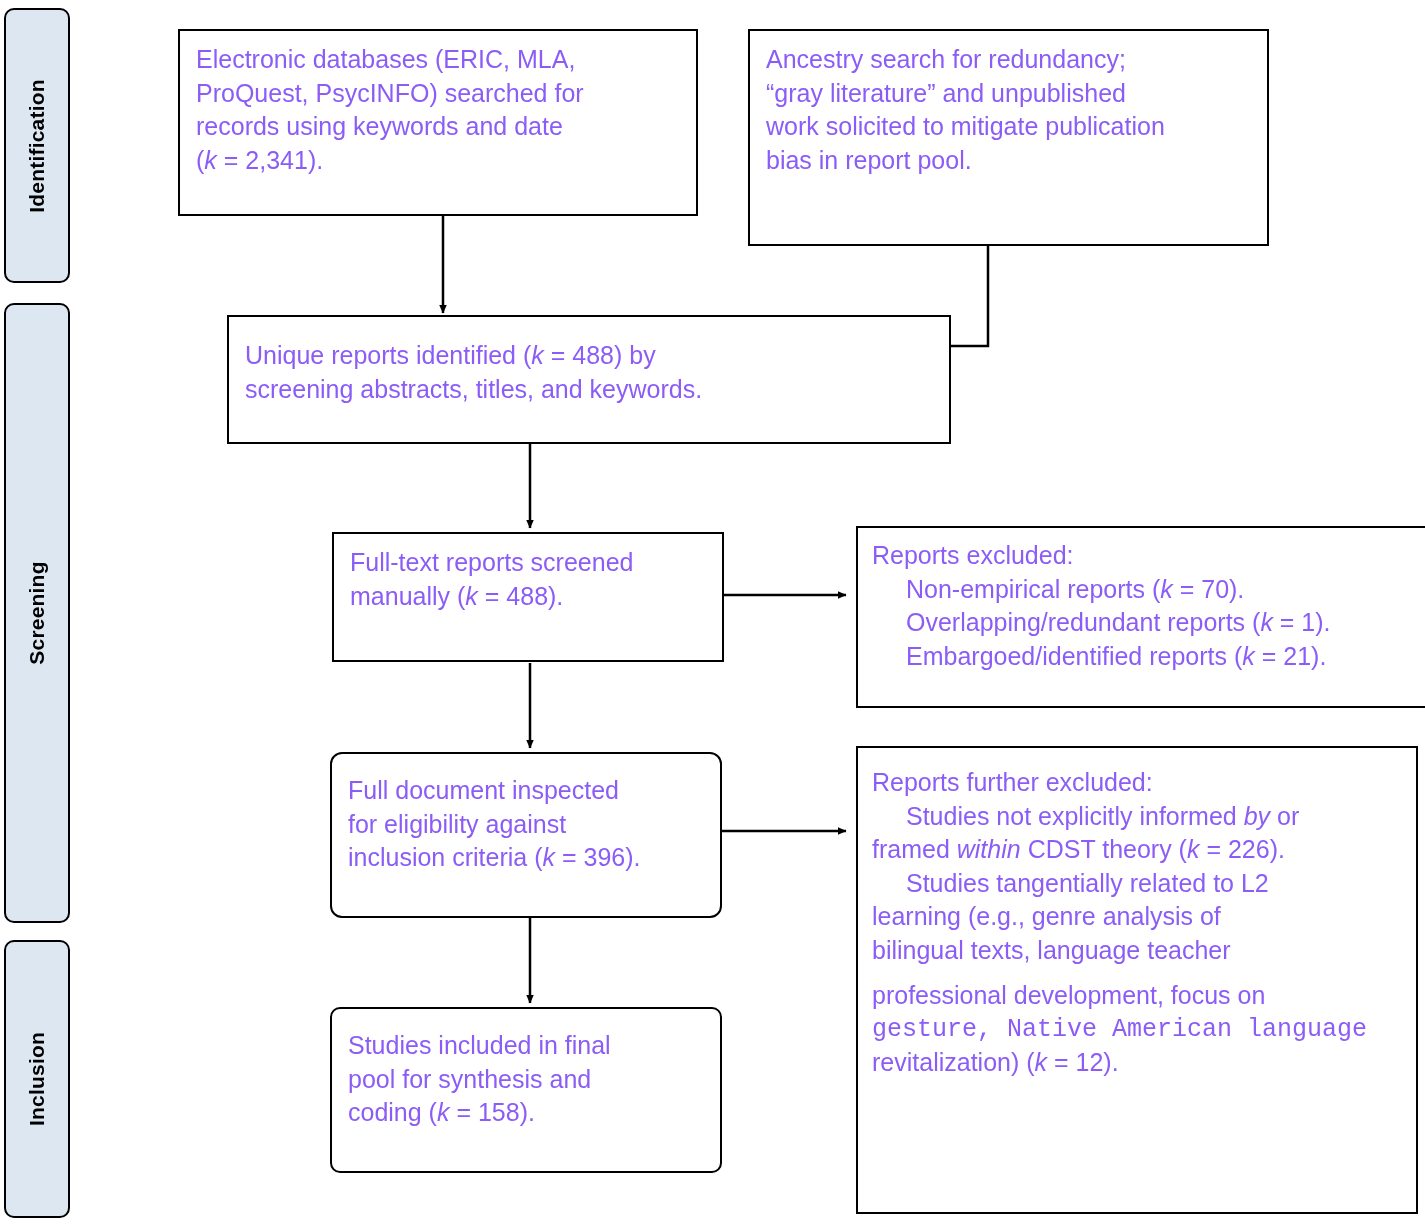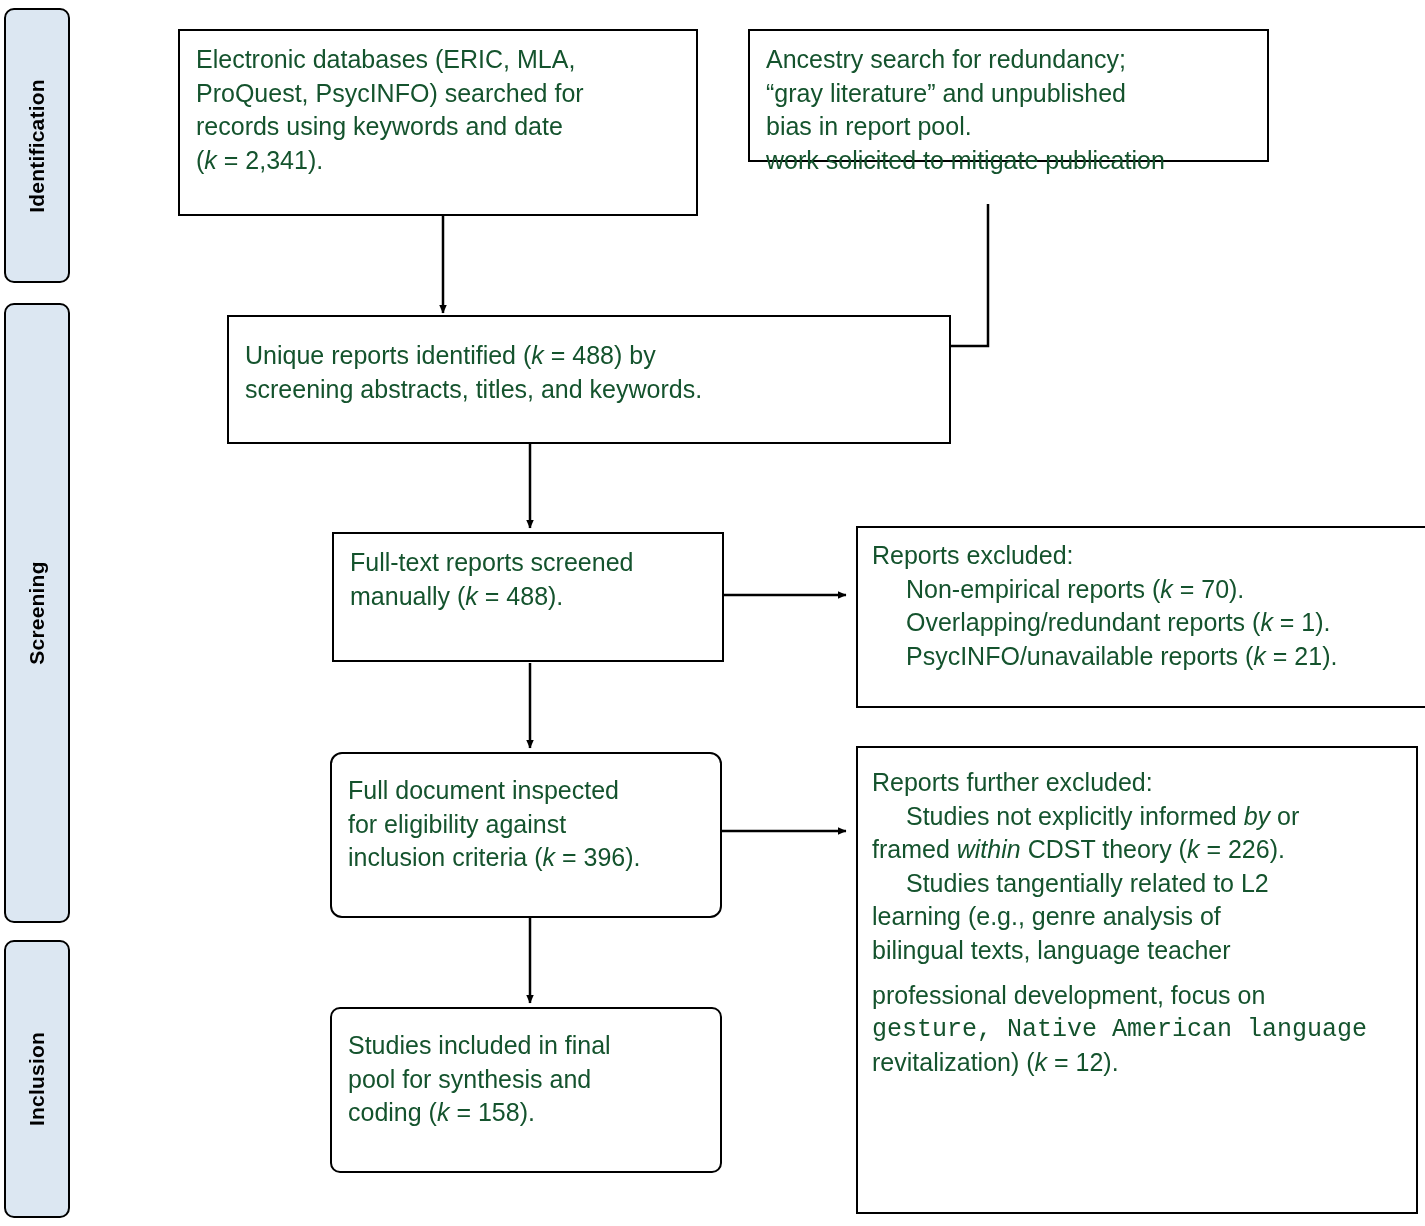--- a/index.html
+++ b/index.html
@@ -37,21 +37,21 @@
     color: #000000;
   }
   .box {
     position: absolute;
     box-sizing: border-box;
     border: 2px solid #000000;
     background: #ffffff;
     padding: 12px 16px;
     font-size: 25px;
     line-height: 1.34;
-    color: #14532d;
+    color: #8b5cf6;
   }
   .box.pad-left-hang {
     padding: 12px 14px;
   }
   .hang {
     padding-left: 34px;
     text-indent: 0;
   }
   .it {
     font-style: italic;
@@ -106,25 +106,25 @@
 
   <div class="box" style="left:178px; top:29px; width:520px; height:187px;">
     <div>Electronic databases (ERIC, MLA,</div>
     <div>ProQuest, PsycINFO) searched for</div>
     <div>records using keywords and date</div>
     <div>
       <span>(</span><span class="it">k</span><span> = 2,341).</span>
     </div>
   </div>
 
-  <div class="box" style="left:748px; top:29px; width:521px; height:133px;">
+  <div class="box" style="left:748px; top:29px; width:521px; height:217px;">
     <div>Ancestry search for redundancy;</div>
     <div>“gray literature” and unpublished</div>
+    <div>work solicited to mitigate publication</div>
     <div>bias in report pool.</div>
-    <div>work solicited to mitigate publication</div>
   </div>
 
   <div class="box" style="left:227px; top:315px; width:724px; height:129px; padding-top:22px;">
     <div>
       <span>Unique reports identified (</span><span class="it">k</span><span> = 488) by</span>
     </div>
     <div>screening abstracts, titles, and keywords.</div>
   </div>
 
   <div class="box" style="left:332px; top:532px; width:392px; height:130px; ">
@@ -136,21 +136,21 @@
 
   <div class="box pad-left-hang" style="left:856px; top:526px; width:672px; height:182px; padding-top:11px;">
     <div>Reports excluded:</div>
     <div class="hang">
       <span>Non-empirical reports (</span><span class="it">k</span><span> = 70).</span>
     </div>
     <div class="hang">
       <span>Overlapping/redundant reports (</span><span class="it">k</span><span> = 1).</span>
     </div>
     <div class="hang">
-      <span>PsycINFO/unavailable reports (</span><span class="it">k</span><span> = 21).</span>
+      <span>Embargoed/identified reports (</span><span class="it">k</span><span> = 21).</span>
     </div>
   </div>
 
   <div class="box" style="left:330px; top:752px; width:392px; height:166px; padding-top:20px;border-radius:12px;">
     <div>Full document inspected</div>
     <div>for eligibility against</div>
     <div>
       <span>inclusion criteria (</span><span class="it">k</span><span> = 396).</span>
     </div>
   </div>

